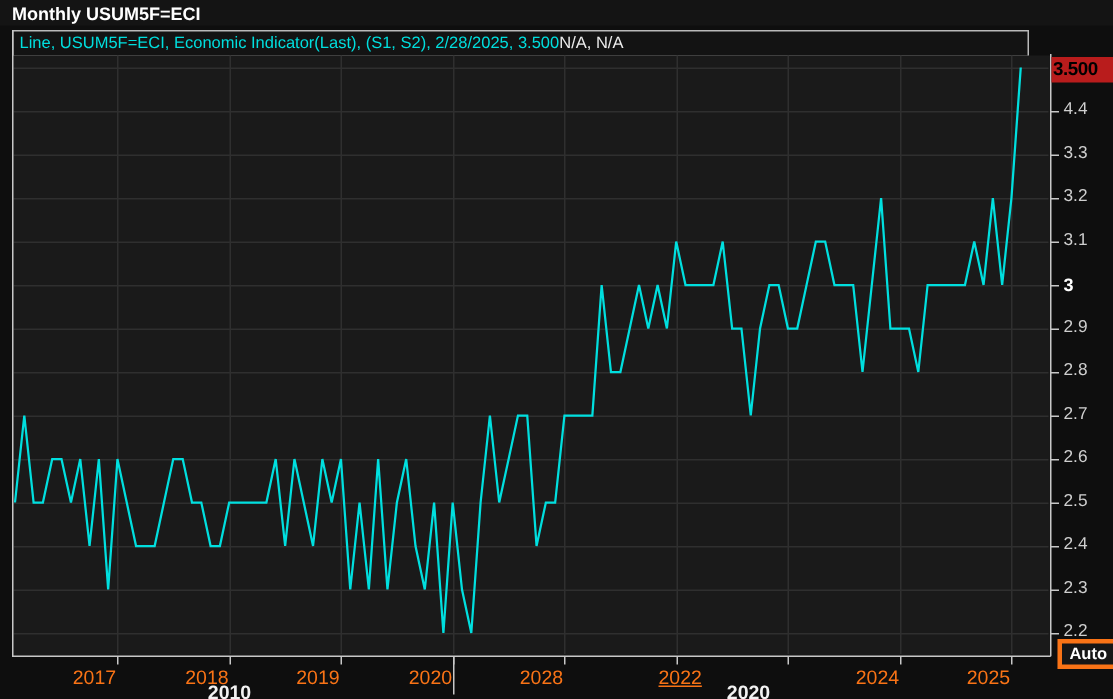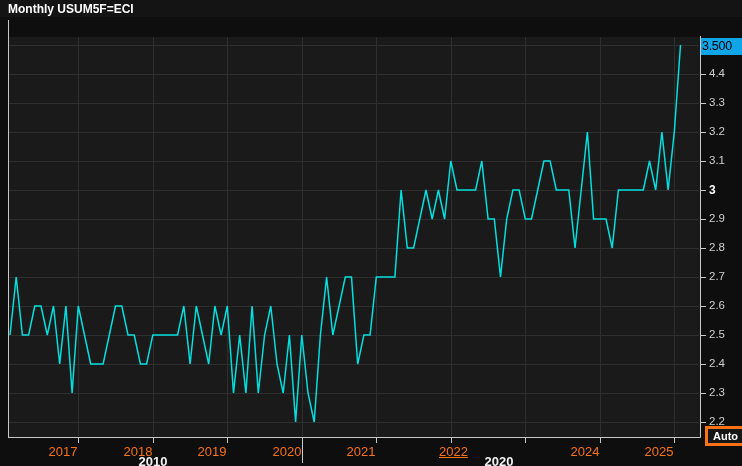--- a/index.html
+++ b/index.html
@@ -31,38 +31,41 @@
   .x-year-label{
     position:absolute;top:444px;width:60px;margin-left:-30px;text-align:left;
     font-size:13px;color:#f97316;white-space:nowrap;
   }
   .x-decade-label{
     position:absolute;top:454px;width:70px;margin-left:-35px;text-align:center;
     font-size:13px;font-weight:bold;color:#f2f2f2;white-space:nowrap;
   }
   #last-value-badge{
     position:absolute;left:701px;top:38px;width:41px;height:17px;
-    background:#0ea5e9;color:#000000;font-size:12.5px;font-weight:normal;
+    background:#b91c1c;color:#000000;font-size:12.5px;font-weight:bold;
     line-height:17px;padding-left:1px;letter-spacing:-0.3px;
   }
   #auto-button{
     position:absolute;left:705px;top:426px;width:35px;height:14px;
     border:3px solid #f97316;color:#ffffff;font-size:11px;font-weight:bold;
     line-height:14px;text-align:center;background:#161616;cursor:default;
   }
 </style>
 </head>
 <body>
 
 <div id="app">
 
   <div id="header">
     <div id="title">Monthly USUM5F=ECI</div>
   </div>
 
+  <div id="legend-box">
+    <span id="legend-series">Line, USUM5F=ECI, Economic Indicator(Last), (S1, S2), 2/28/2025, 3.500</span><span id="legend-na">N/A, N/A</span>
+  </div>
 
   <div id="plot-area"></div>
 
   <svg id="chart-svg" width="742" height="466">
       <line x1="9" y1="422.5" x2="699" y2="422.5" stroke="#2f2f2f" stroke-width="1"></line>
       <line x1="9" y1="393.5" x2="699" y2="393.5" stroke="#2f2f2f" stroke-width="1"></line>
       <line x1="9" y1="364.5" x2="699" y2="364.5" stroke="#2f2f2f" stroke-width="1"></line>
       <line x1="9" y1="335.5" x2="699" y2="335.5" stroke="#2f2f2f" stroke-width="1"></line>
       <line x1="9" y1="306.5" x2="699" y2="306.5" stroke="#2f2f2f" stroke-width="1"></line>
       <line x1="9" y1="277.5" x2="699" y2="277.5" stroke="#2f2f2f" stroke-width="1"></line>
@@ -125,21 +128,21 @@
       <div class="y-tick-label" style="top: 327.5px;">2.5</div>
       <div class="y-tick-label" style="top: 356.5px;">2.4</div>
       <div class="y-tick-label" style="top: 385.5px;">2.3</div>
       <div class="y-tick-label" style="top: 414.5px;">2.2</div>
     </div>
   <div id="x-axis">
       <div class="x-year-label" style="left: 78.5px;">2017</div>
       <div class="x-year-label" style="left: 153.5px;">2018</div>
       <div class="x-year-label" style="left: 227.5px;">2019</div>
       <div class="x-year-label" style="left: 302.5px;">2020</div>
-      <div class="x-year-label" style="left: 376.5px;">2021</div>
+      <div class="x-year-label" style="left: 376.5px;">2028</div>
       <div class="x-year-label" style="left: 469px; text-decoration: underline;">2022</div>
       <div class="x-year-label" style="left: 523px; margin-top: 44px;">2023</div>
       <div class="x-year-label" style="left: 600.5px;">2024</div>
       <div class="x-year-label" style="left: 674.5px;">2025</div>
       <div class="x-decade-label" style="left: 153px;">2010</div>
       <div class="x-decade-label" style="left: 499px;">2020</div>
     </div>
 
   <div id="last-value-badge">3.500</div>
   <div id="auto-button">Auto</div>

